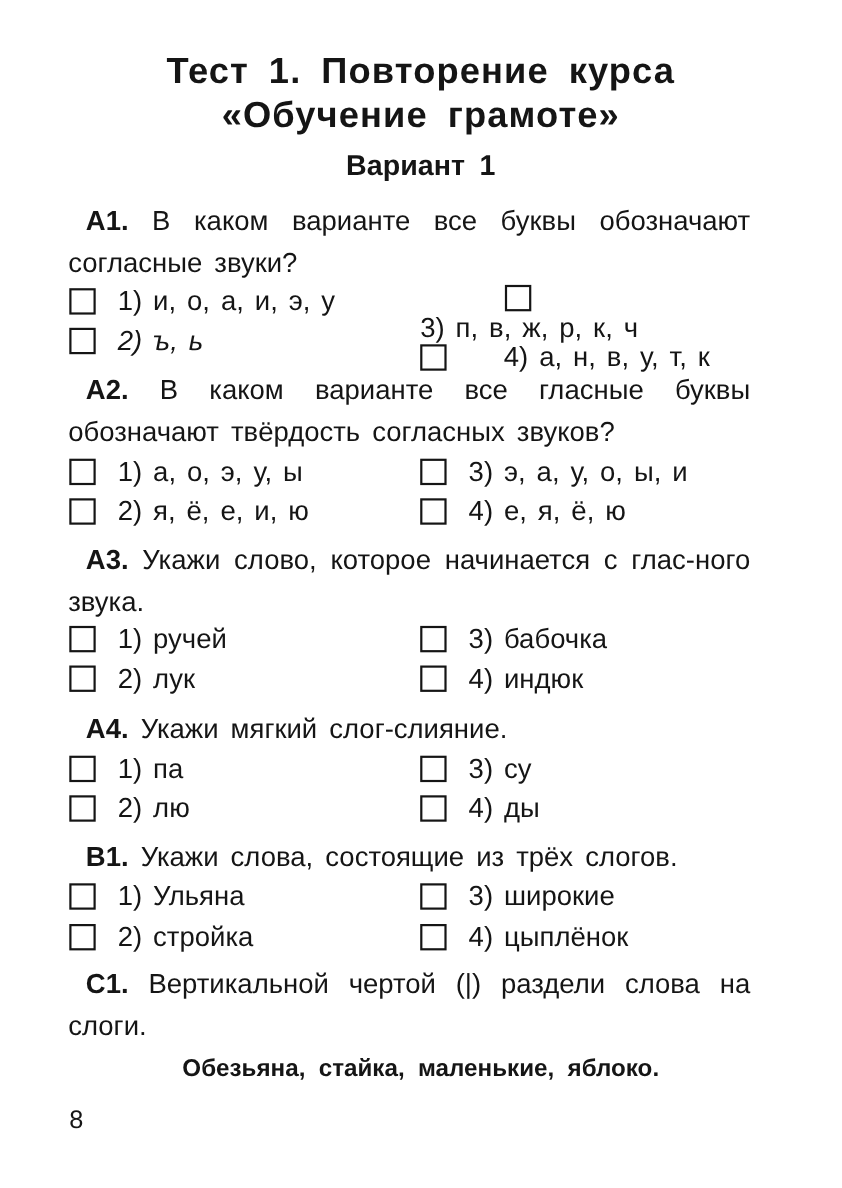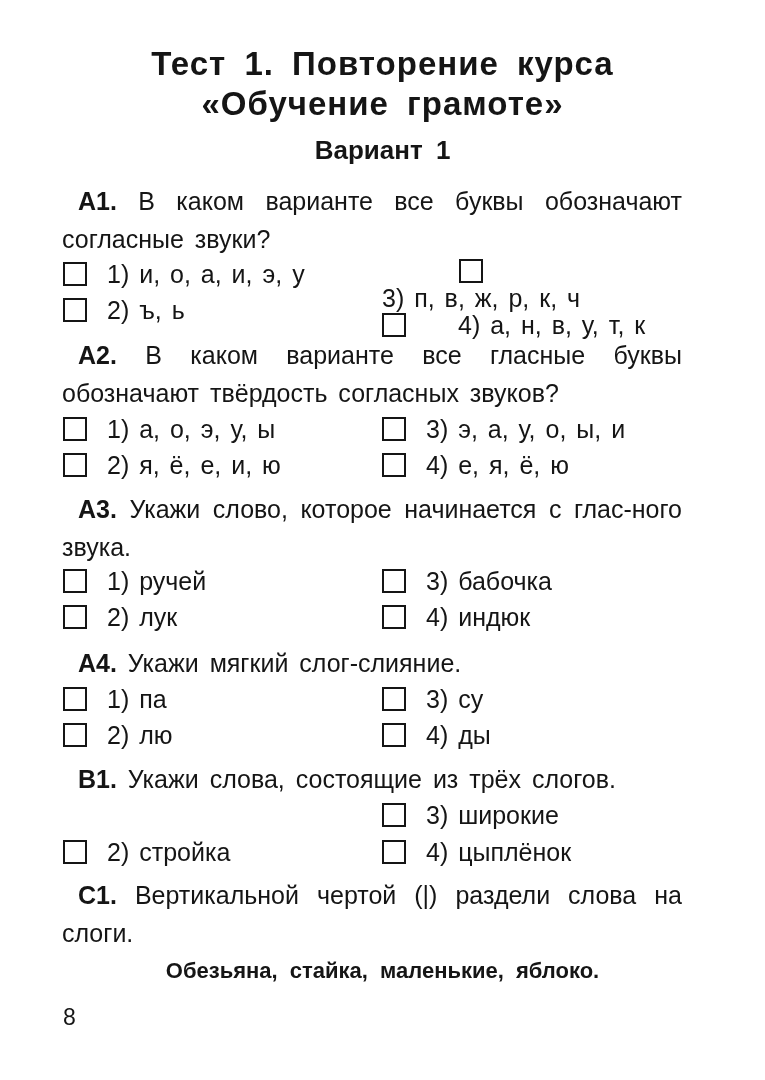--- a/index.html
+++ b/index.html
@@ -35,21 +35,21 @@
   <div class="variant">Вариант 1</div>
 
   <div class="q" style="top:182px;">
     <span class="num">A1.</span>
     <span>В каком варианте все буквы обозначают согласные звуки?</span>
   </div>
   <div class="opt col1" style="top:259px;">
     <span class="box"></span>
     <span>1) и, о, а, и, э, у</span>
   </div>
-  <div class="opt col1" style="top:295px;">
+  <div class="opt col1" style="top:295px;font-style:italic;">
     <span class="box"></span>
     <span>2) ъ, ь</span>
   </div>
   <div class="opt col2" style="top:259px;flex-direction:column;">
     <span class="box"></span>
     <span>3) п, в, ж, р, к, ч</span>
   </div>
   <div class="opt col2" style="top:310px;gap:32px;">
     <span class="box"></span>
     <span>4) а, н, в, у, т, к</span>
@@ -115,20 +115,24 @@
   </div>
   <div class="opt col2" style="top:720px;">
     <span class="box"></span>
     <span>4) ды</span>
   </div>
 
   <div class="q" style="top:760px;">
     <span class="num">B1.</span>
     <span>Укажи слова, состоящие из трёх слогов.</span>
   </div>
+  <div class="opt col1" style="top:800px;">
+    <span class="box"></span>
+    <span>1) Ульяна</span>
+  </div>
   <div class="opt col1" style="top:837px;">
     <span class="box"></span>
     <span>2) стройка</span>
   </div>
   <div class="opt col2" style="top:800px;">
     <span class="box"></span>
     <span>3) широкие</span>
   </div>
   <div class="opt col2" style="top:837px;">
     <span class="box"></span>

